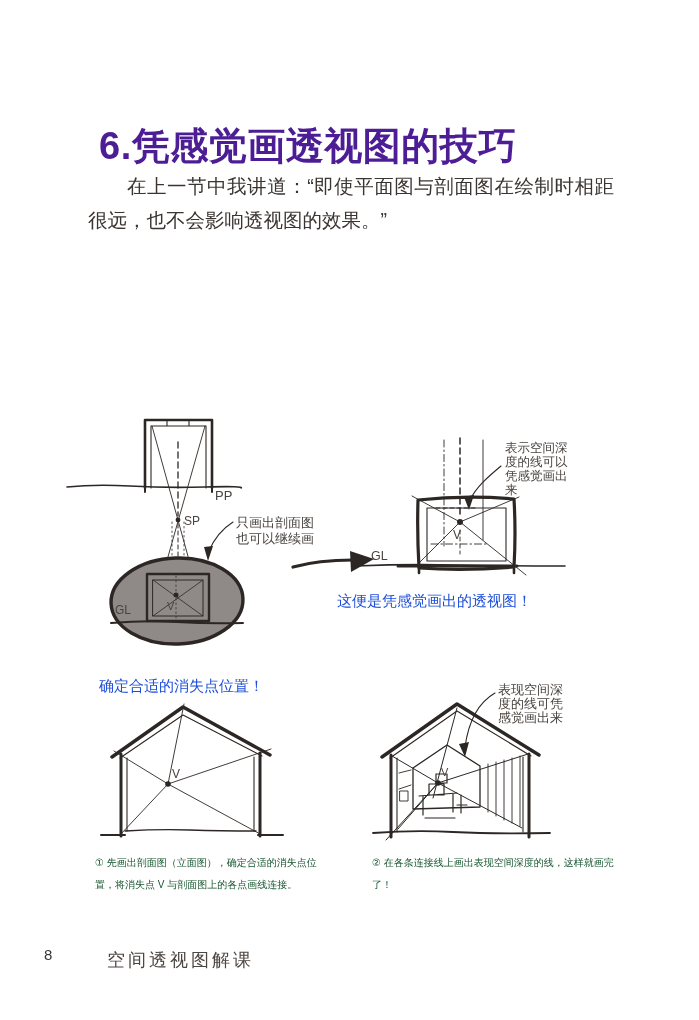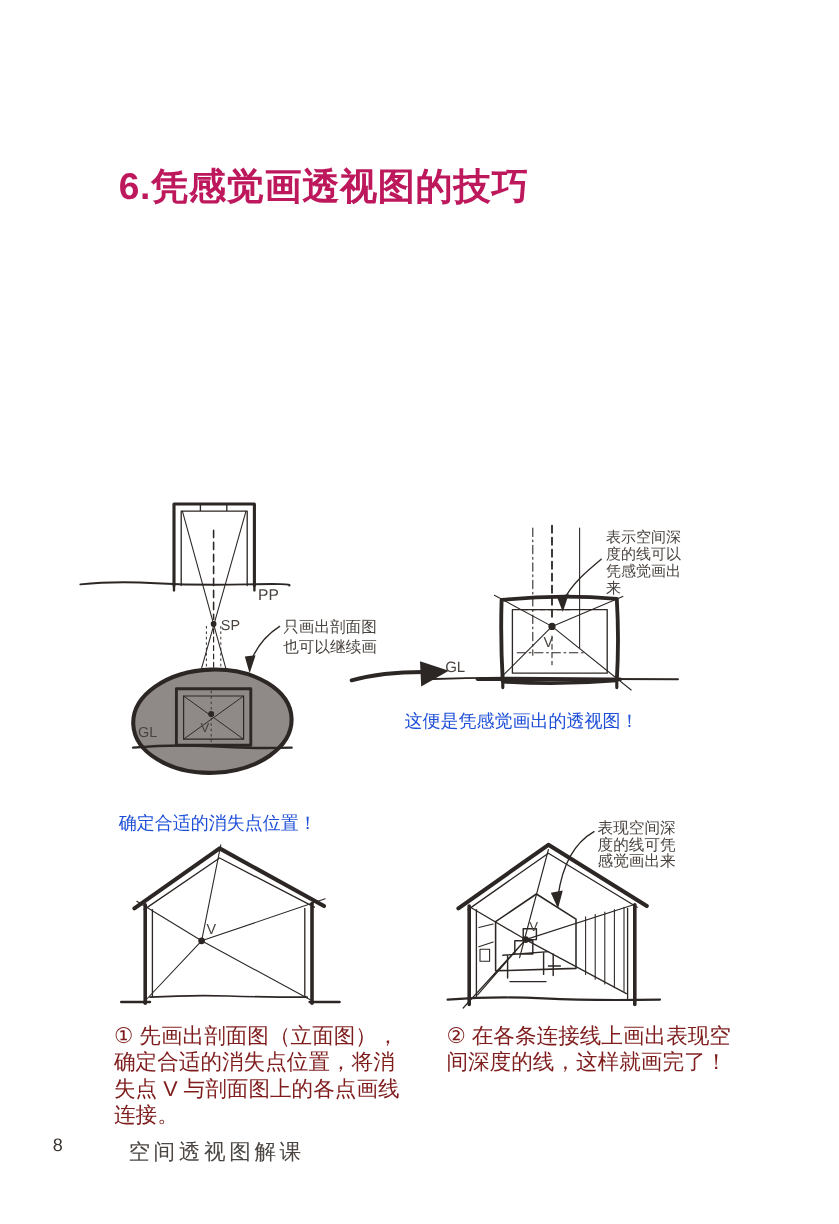--- a/index.html
+++ b/index.html
@@ -1,40 +1,41 @@
 <!DOCTYPE html>
 <html><head>
 <meta charset="utf-8">
 <style>
   html,body{margin:0;padding:0;background:#ffffff;}
   .page{position:relative;width:699px;height:1020px;background:#ffffff;overflow:hidden;
         font-family:"Liberation Sans","DejaVu Sans",sans-serif;color:#3b3532;}
   .abs{position:absolute;}
-  .title{left:99px;top:114px;font-size:31px;font-weight:700;letter-spacing:0.5px;color:#be185d;}
+  .title{left:99px;top:96px;font-size:38px;font-weight:700;letter-spacing:0.5px;color:#4c1d95;}
   .body-text{left:88px;top:170px;width:526px;font-size:19.5px;line-height:33.5px;
              text-align:justify;color:#3b3532;}
   .body-text p{margin:0;text-indent:2em;}
   .bold{font-weight:700;}
   .fig-caption{font-size:15px;color:#1d4ed8;}
-  .step-caption{font-size:18px;line-height:22px;color:#7f1d1d;}
+  .step-caption{font-size:10px;line-height:22px;color:#14532d;}
   .footer-num{left:44px;top:946px;font-size:15px;color:#3b3532;}
   .footer-title{left:107px;top:948px;font-size:18px;letter-spacing:3px;color:#4c4642;}
   svg{display:block;}
   svg text{font-family:"Liberation Sans","DejaVu Sans",sans-serif;fill:#49433f;}
   .s{stroke:#2c2724;fill:none;stroke-linecap:round;stroke-linejoin:round;}
   .ink{fill:#2c2724;stroke:none;}
 </style>
 </head>
 <body>
 
 <div class="page">
 
   <h1 class="abs title">6.凭感觉画透视图的技巧</h1>
 
   <div class="abs body-text">
+    <p>在上一节中我讲道：“即使平面图与剖面图在绘制时相距很远，也不会影响透视图的效果。”</p>
   </div>
 
   <svg class="abs" style="left:55px;top:408px;" width="590" height="240" viewBox="0 0 590 240">
 
     <g>
       <path class="s" stroke-width="1.6" d="M12,79 Q40,76 75,78 T150,79 T186,80"></path>
       <path class="s" stroke-width="2.6" d="M90,80 L90,12 L157,12 L157,80"></path>
       <path class="s" stroke-width="1.1" d="M96,80 L96,18 L151,18 L151,80 M112,12 V18 M134,12 V18"></path>
       <path class="s" stroke-width="2" d="M90,80 V84 M157,80 V84"></path>
       <path class="s" stroke-width="0.9" d="M97,18 L139,170 M150,18 L107,170"></path>

